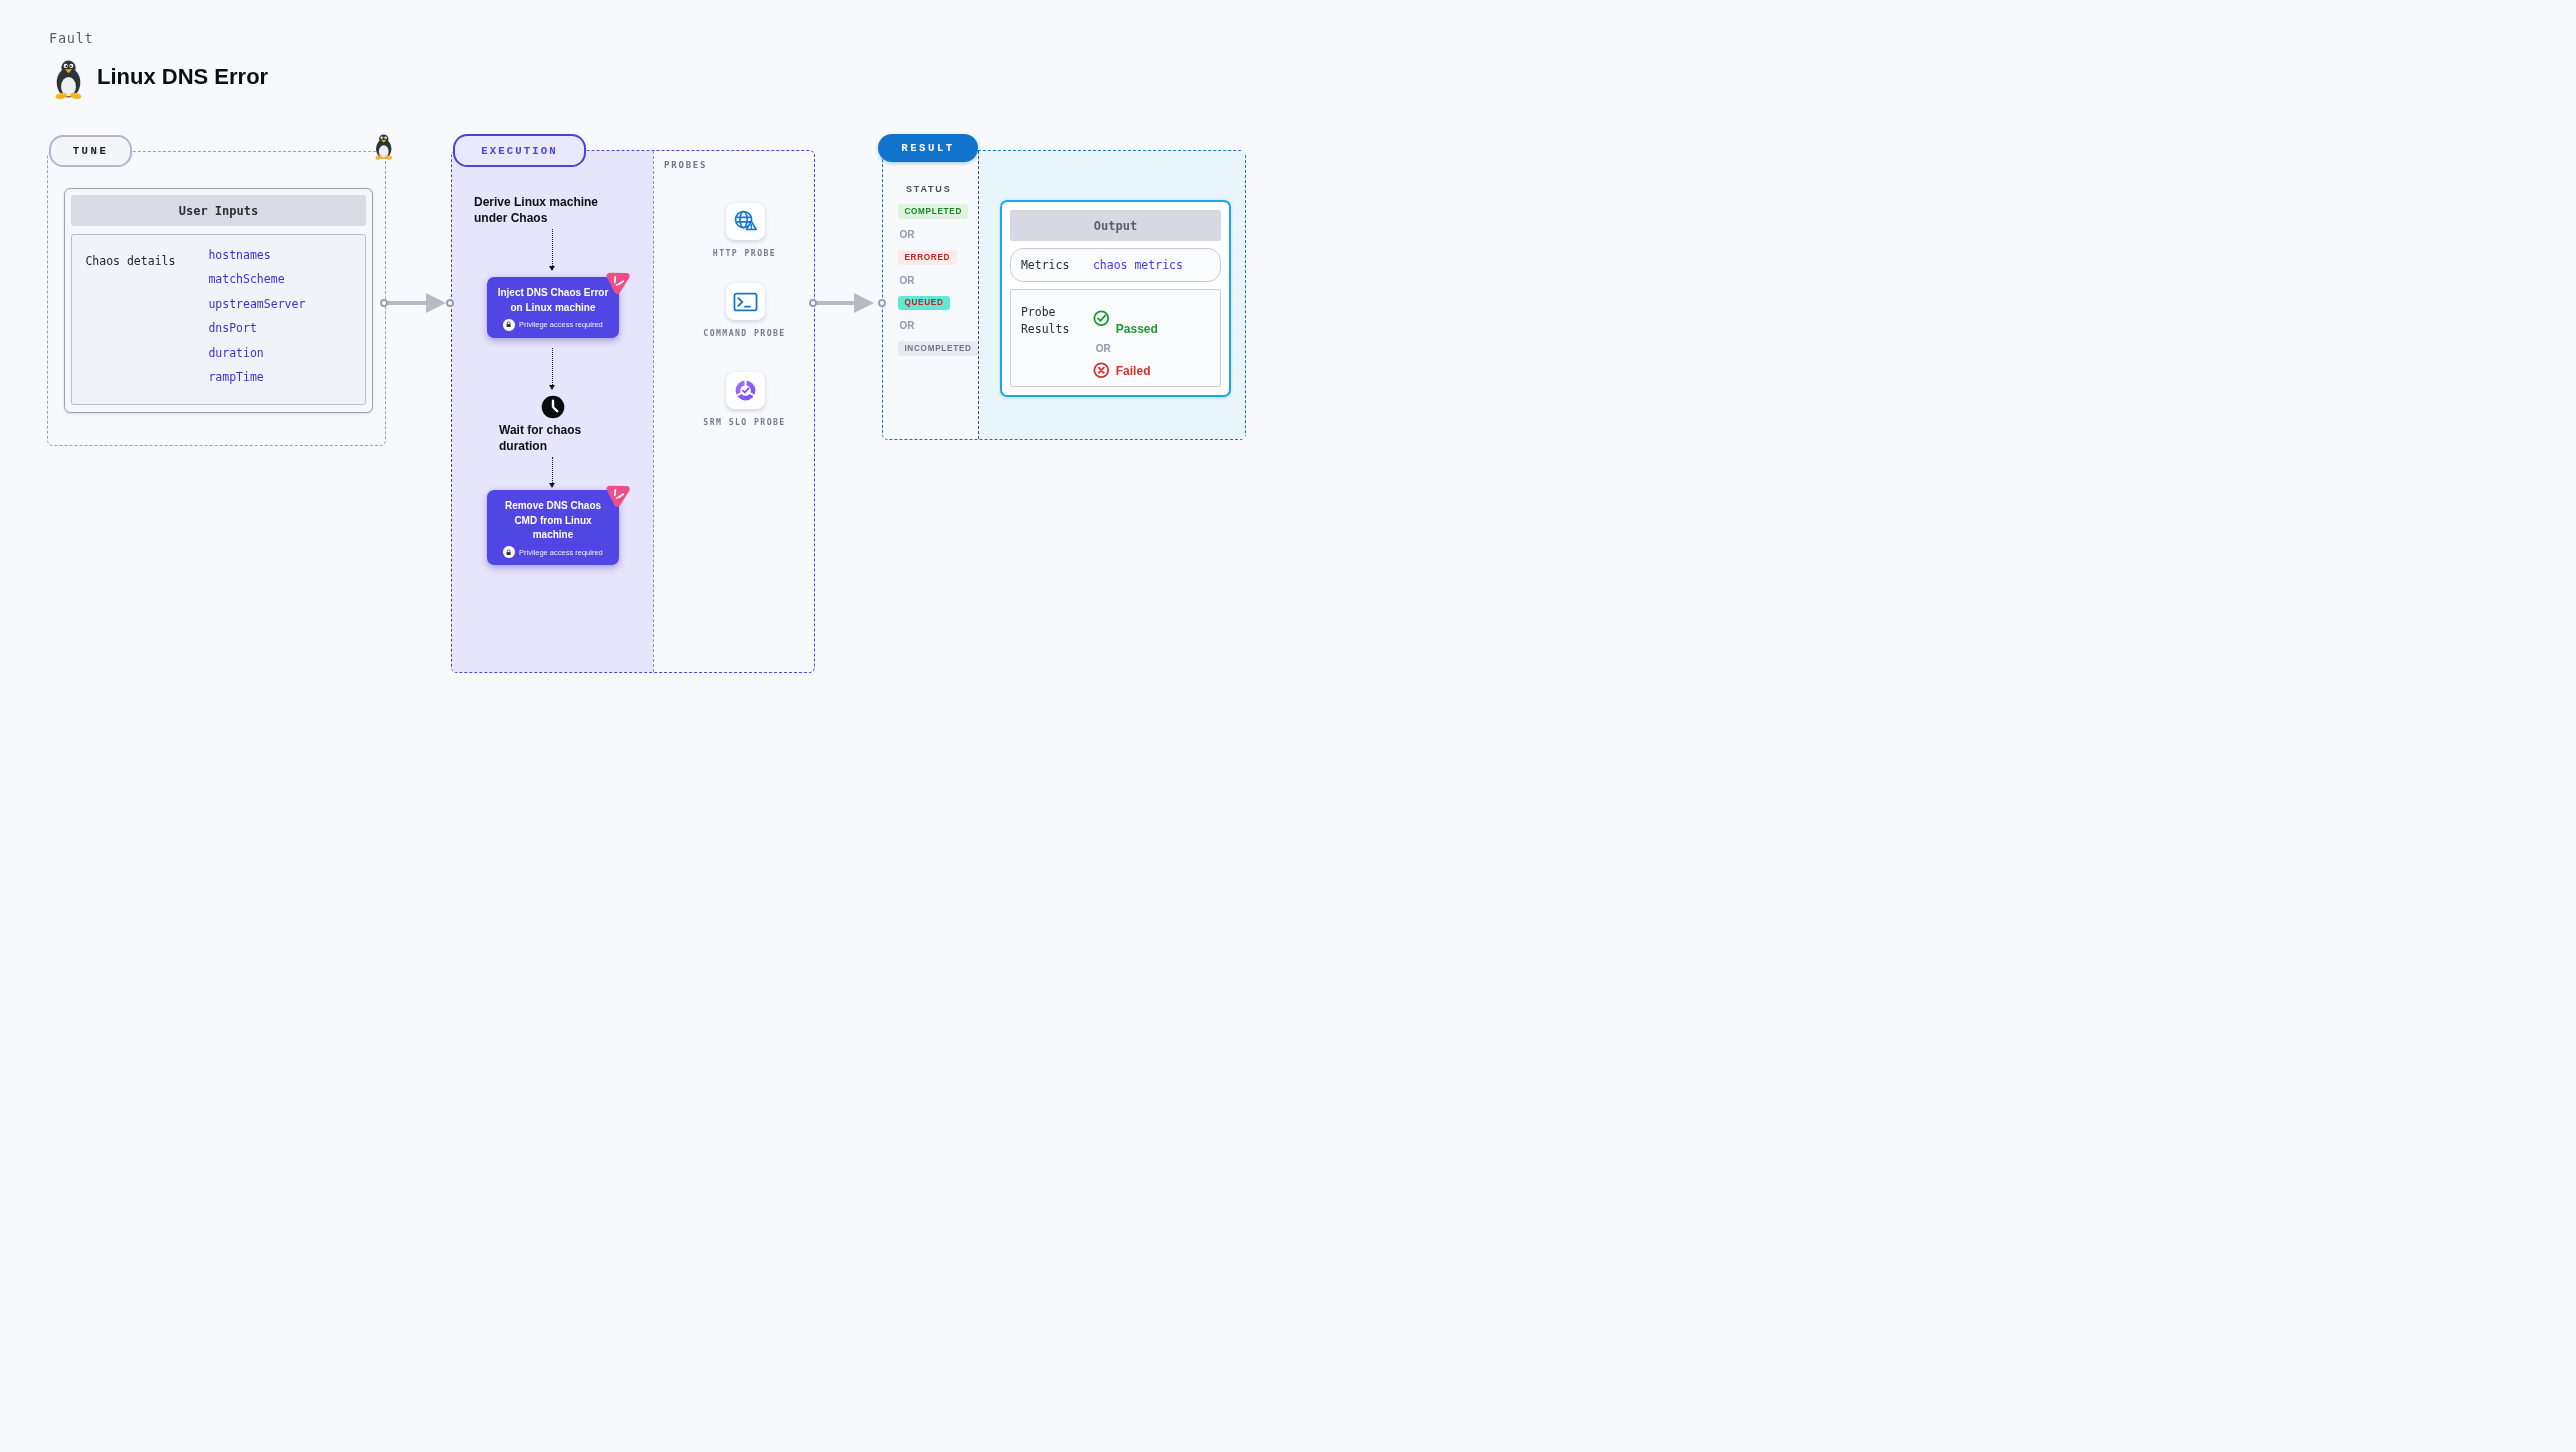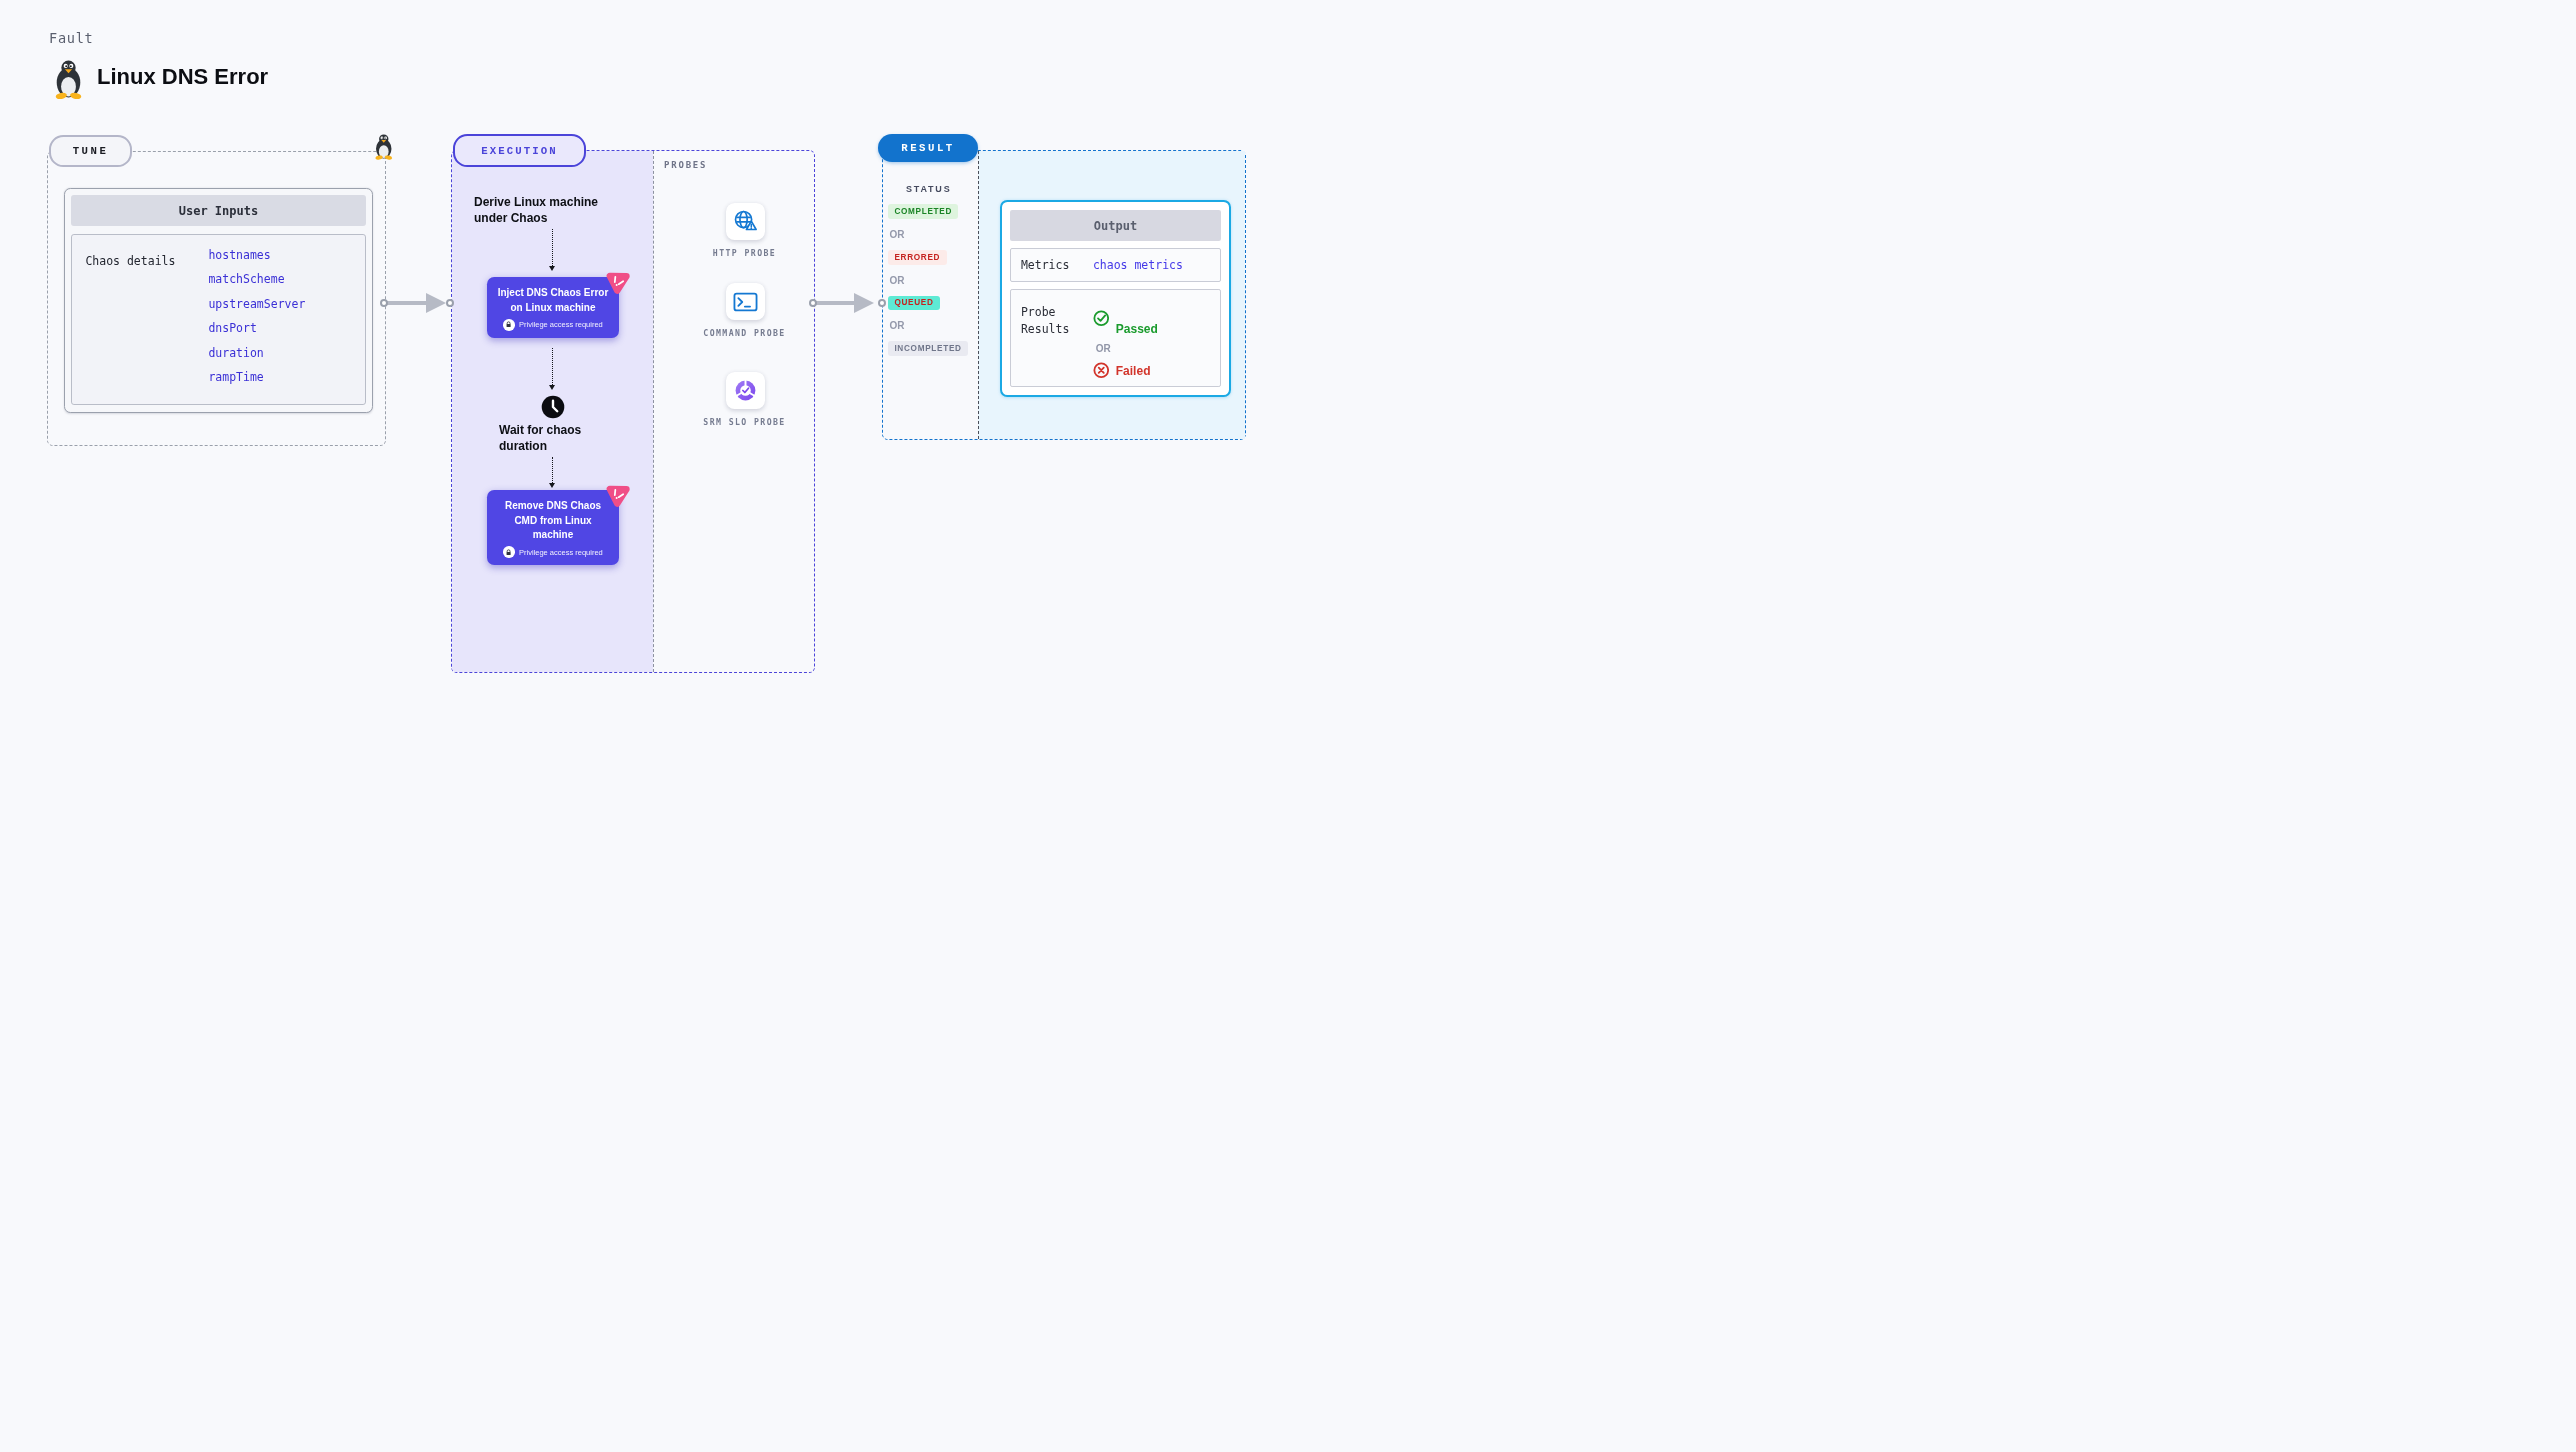--- a/index.html
+++ b/index.html
@@ -77,35 +77,35 @@
 
   
   .probe-card{width:39px;height:37px;background:#ffffff;border-radius:8.6px;
               box-shadow:0 1.4px 4.3px rgba(40,45,80,.18);
               display:flex;align-items:center;justify-content:center;}
   .probe-label{width:93px;text-align:center;font-size:8.2px;font-weight:bold;
                letter-spacing:1.4px;color:#767c90;line-height:13px;}
 
   
   .status-title{font-size:9px;font-weight:bold;letter-spacing:1.8px;color:#454a5e;}
-  .status-col{left:5px;top:31.5px;display:flex;flex-direction:column;
+  .status-col{left:15px;top:31.5px;display:flex;flex-direction:column;
               align-items:flex-start;gap:10px;}
   .status-badge{padding:2.9px 6.4px;border-radius:2.9px;font-size:8.2px;font-weight:bold;
                 letter-spacing:0.7px;}
   .or-text{font-size:10px;color:#9499ab;font-weight:bold;padding-left:1.4px;}
 
   
   .output-card{left:117px;top:49px;width:231px;height:197px;background:#ffffff;
                border:2.1px solid #1ba9e4;border-radius:7.2px;box-sizing:border-box;
                box-shadow:0 0.7px 2.9px rgba(27,169,228,.25);}
   .output-head{left:7.9px;top:7.9px;right:7.9px;height:31.5px;background:#d7d8e1;border-radius:2.1px;
                display:flex;align-items:center;justify-content:center;
                font-size:12px;color:#5a5f6e;font-weight:bold;}
   .metrics-row{left:7.9px;top:46px;right:7.9px;height:34px;background:#fafbfd;
-               border:1.1px solid #c9ccd6;border-radius:2px;
+               border:1.1px solid #c9ccd6;border-radius:13px;
                display:flex;align-items:center;box-sizing:border-box;}
   .metrics-label{font-size:11.5px;color:#2a2d37;margin-left:10px;width:72px;}
   .metrics-value{font-size:11.5px;color:#4438e8;}
   .probe-results-row{left:7.9px;top:87px;right:7.9px;bottom:7.9px;background:#fafbfd;
                border:1.1px solid #c9ccd6;border-radius:2.1px;box-sizing:border-box;}
   .pr-label{position:absolute;left:10px;top:14.3px;font-size:11.5px;color:#2a2d37;line-height:17px;width:64px;}
   .pr-values{position:absolute;left:82px;top:11.5px;display:flex;flex-direction:column;gap:7.9px;}
   .pr-row{display:flex;align-items:center;gap:6.4px;}
   .passed-text{font-size:12px;font-weight:bold;color:#1a9b2d;margin-top:20px;}
   .failed-text{font-size:12px;font-weight:bold;color:#d2342b;}

